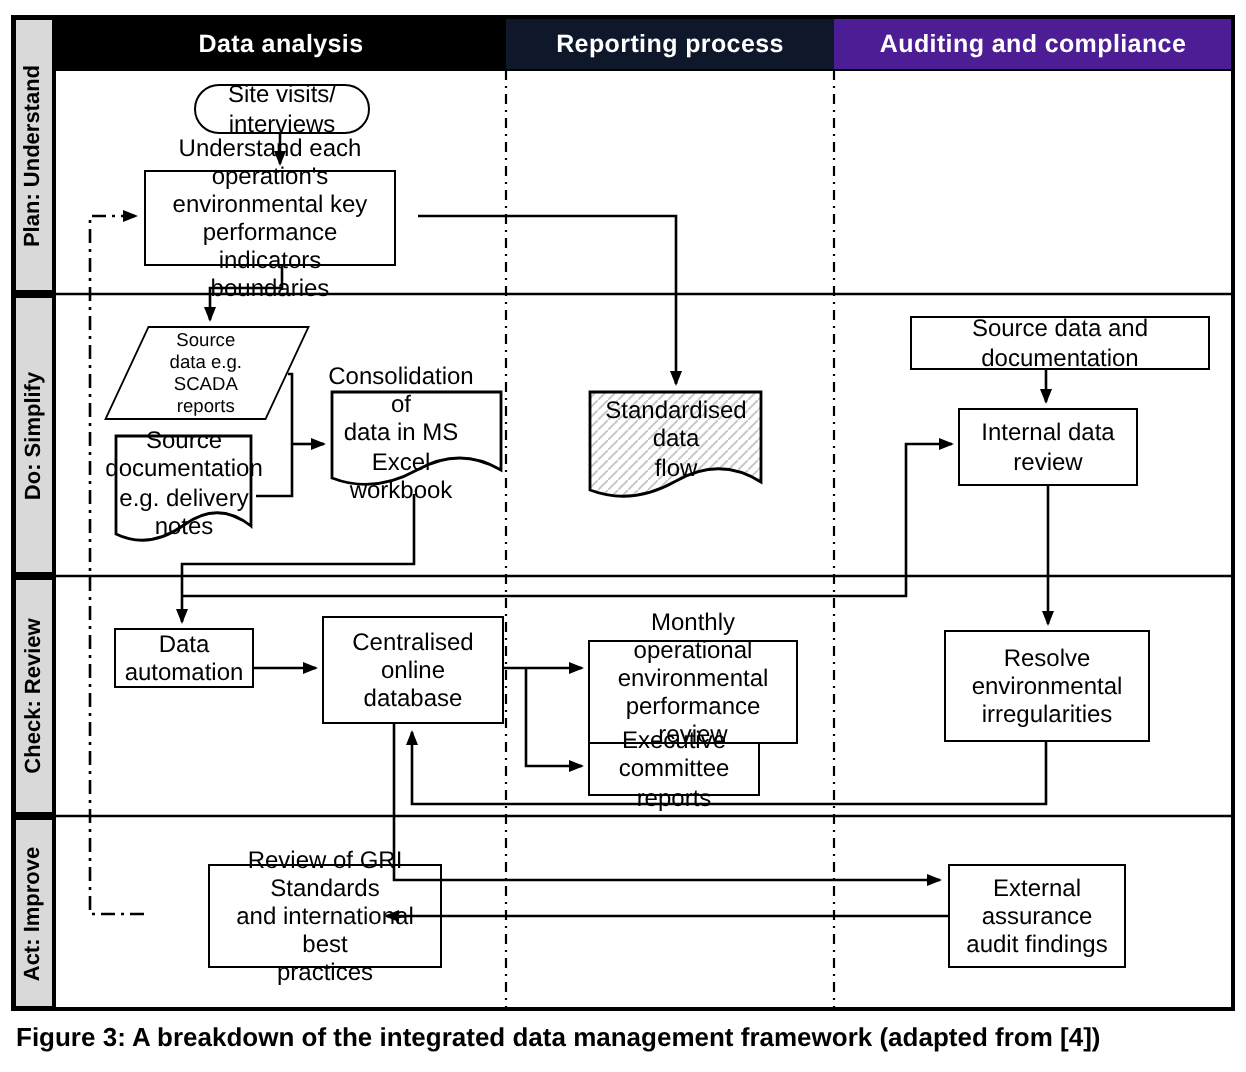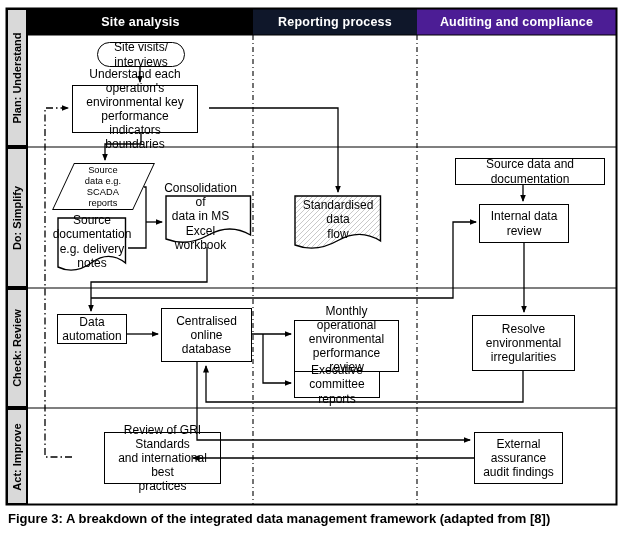--- a/index.html
+++ b/index.html
@@ -54,21 +54,21 @@
   .caption{
     position:absolute;left:8px;top:511px;width:610px;
     font-weight:bold;font-size:13px;
   }
 </style>
 </head>
 <body>
 
 <div class="stage">
 
-  <div class="hcell h1">Site analysis</div>
+  <div class="hcell h1">Data analysis</div>
   <div class="hcell h2">Reporting process</div>
   <div class="hcell h3">Auditing and compliance</div>
 
   <div class="lane l1">
       <span>Plan: Understand</span>
     </div>
   <div class="lane l2">
       <span>Do: Simplify</span>
     </div>
   <div class="lane l3">
@@ -179,14 +179,14 @@
     <path d="M252,334 H291" fill="none" stroke="#000" stroke-width="1.3" marker-end="url(#arr)"></path>
     <path d="M263,334 V383 H291" fill="none" stroke="#000" stroke-width="1.3" marker-end="url(#arr)"></path>
     <path d="M523,185 V201" fill="none" stroke="#000" stroke-width="1.3" marker-end="url(#arr)"></path>
     <path d="M524,243 V312" fill="none" stroke="#000" stroke-width="1.3" marker-end="url(#arr)"></path>
     <path d="M523,371 V402 H206 V366" fill="none" stroke="#000" stroke-width="1.3" marker-end="url(#arr)"></path>
     <path d="M197,362 V440 H470" fill="none" stroke="#000" stroke-width="1.3" marker-end="url(#arr)"></path>
     <path d="M474,458 H193" fill="none" stroke="#000" stroke-width="1.3" marker-end="url(#arr)"></path>
     <path d="M72,457 H45 V108 H68" fill="none" stroke="#000" stroke-width="1.3" stroke-dasharray="7 3 1.5 3" marker-end="url(#arr)"></path>
   </svg>
 
-  <div class="caption">Figure 3: A breakdown of the integrated data management framework (adapted from [8])</div>
+  <div class="caption">Figure 3: A breakdown of the integrated data management framework (adapted from [4])</div>
 </div>
 
 </body></html>

